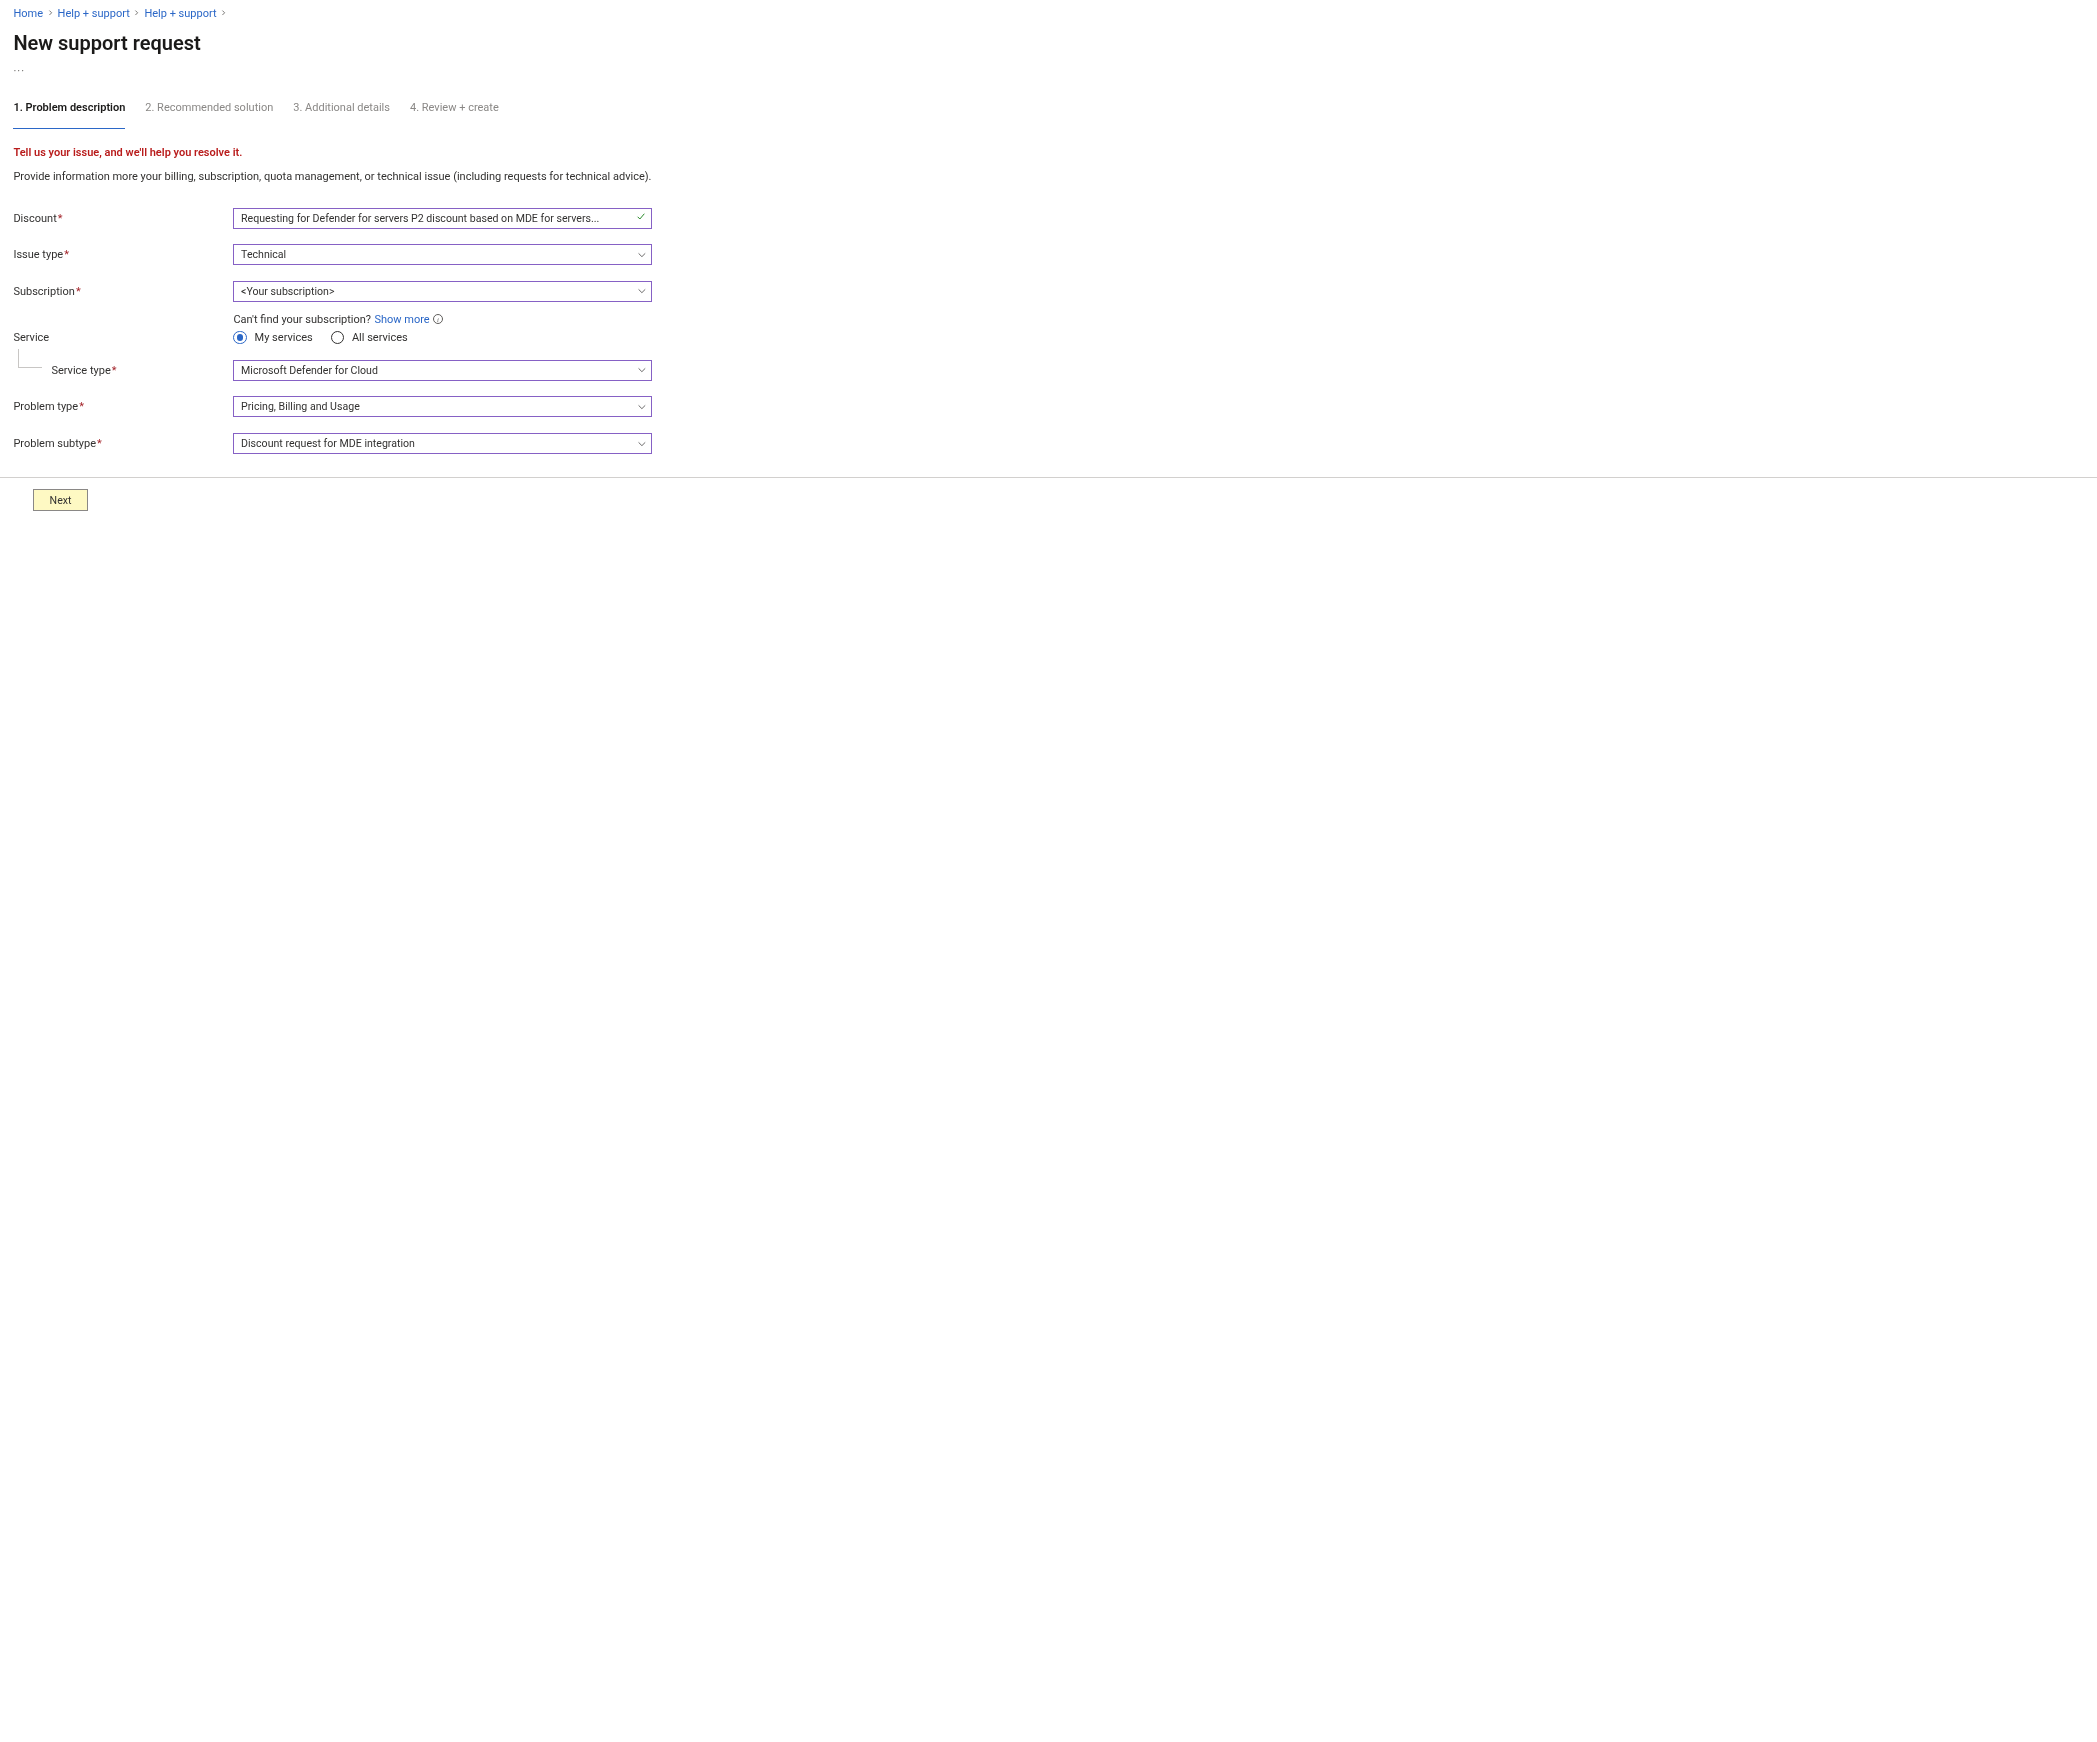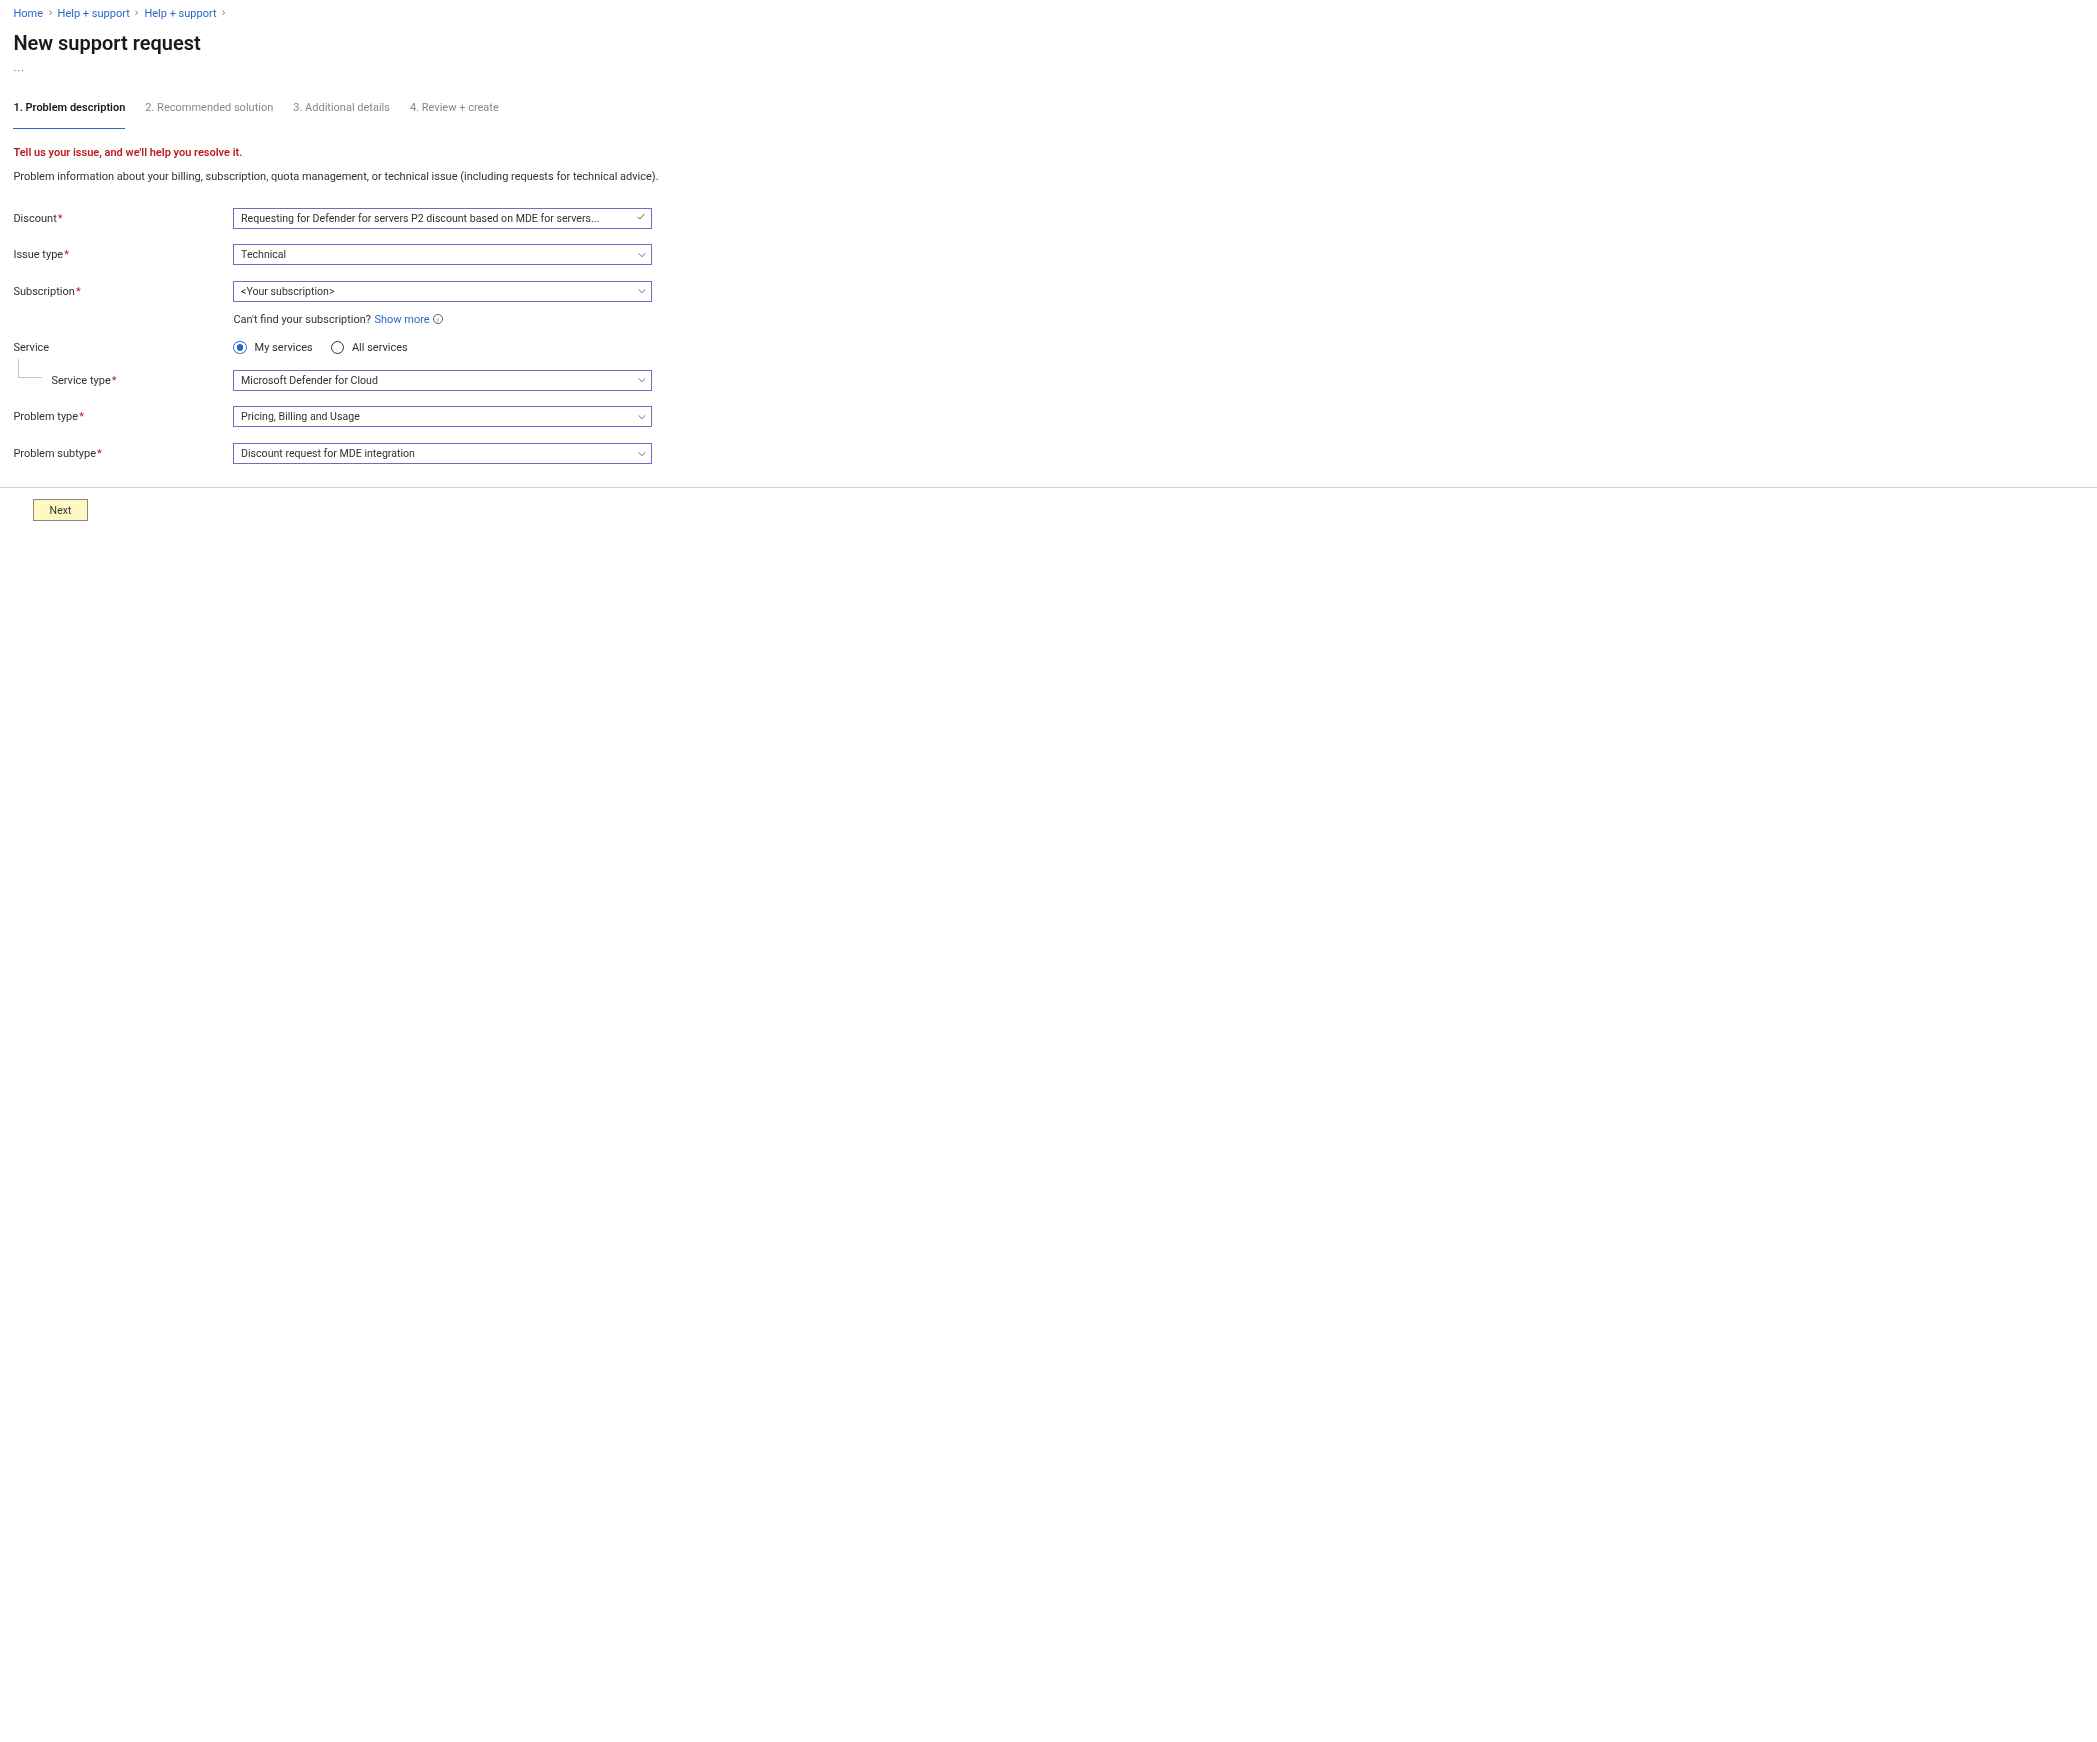--- a/index.html
+++ b/index.html
@@ -129,21 +129,21 @@
       top: 50%;
       transform: translateY(-50%);
       pointer-events: none;
     }
     .check-icon { color: #107c10; }
     .chevron-icon svg { display: block; }
     .helper-row {
       display: flex;
       align-items: flex-start;
       margin-top: -4.5px;
-      margin-bottom: 15px;
+      margin-bottom: 5px;
     }
     .helper-spacer { width: 220px; flex-shrink: 0; }
     .helper-text {
       font-size: 11px;
       color: #323130;
       display: flex;
       align-items: center;
       gap: 3.3px;
     }
     .helper-link { color: #2b67c7; cursor: pointer; }
@@ -236,21 +236,21 @@
 </div>
 
 <div class="tabs">
   <div class="tab active">1. Problem description</div>
   <div class="tab">2. Recommended solution</div>
   <div class="tab">3. Additional details</div>
   <div class="tab">4. Review + create</div>
 </div>
 
 <h2 class="section-heading">Tell us your issue, and we'll help you resolve it.</h2>
-<p class="section-desc">Problem information about your billing, subscription, quota management, or technical issue (including requests for technical advice).</p>
+<p class="section-desc">Provide information more your billing, subscription, quota management, or technical issue (including requests for technical advice).</p>
 
 <div class="form-row">
   <div class="form-label">
     <span>Discount</span><span class="required">*</span>
   </div>
   <div class="form-control-wrap">
     <div class="form-input">Requesting for Defender for servers P2 discount based on MDE for servers...</div>
     <span class="input-icon check-icon">
       <svg width="10" height="10" viewBox="0 0 18 18">
           <path d="M3 9.5 L7 13.5 L15 4" stroke="#107c10" stroke-width="1.6" fill="none"></path>

